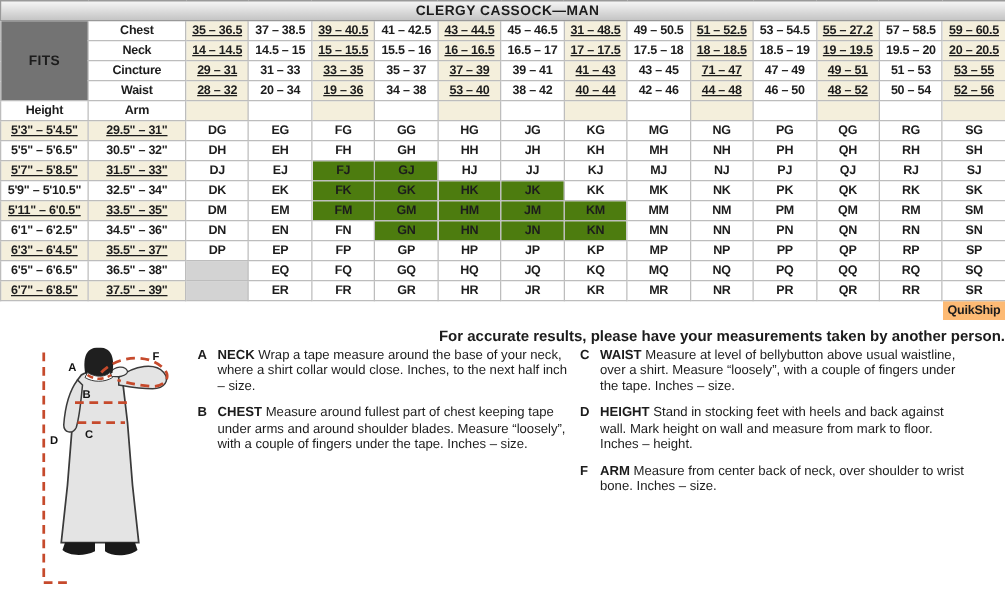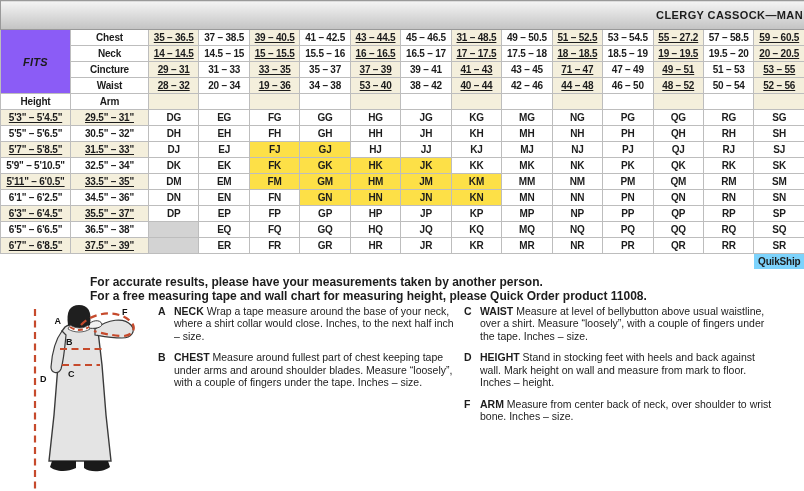--- a/index.html
+++ b/index.html
@@ -12,35 +12,35 @@
 
   
   table.chart {
     width:804px; border-collapse:collapse; table-layout:fixed;
     font-size:10px; font-weight:bold; letter-spacing:-0.2px;
   }
   table.chart td { border:1px solid #bdbdbd; height:16px; text-align:center;
     padding:0 1px; white-space:nowrap; overflow:hidden; }
   tr.title-row td {
     background:linear-gradient(#f4f4f4,#c3c3c3);
-    border:1px solid #999; text-align:right; padding-left:8px;
-    font-size:11px; letter-spacing:0.4px; height:29px;
+    border:1px solid #999; text-align:center; padding-left:8px;
+    font-size:11px; letter-spacing:0.4px; height:16px;
   }
-  td.fits-cell { background:#8b5cf6; font-size:11px; letter-spacing:0.3px;font-style:italic; }
+  td.fits-cell { background:#737373; font-size:11px; letter-spacing:0.3px; }
   td.row-label { text-align:right; padding-right:6px; }
   td.cream { background:#f4efdc;text-decoration:underline; }
-  td.hl { background:#fde047; }
+  td.hl { background:#4d7c0f; }
   td.gray { background:#d3d3d3; }
   td.height-cell { text-align:left; padding-left:6px; }
   td.height-head { text-align:left; padding-left:6px; }
   tr.quikship-row td { border:none; background:#fff; height:15px; }
-  tr.quikship-row td.quikship { background:#7dd3fc; font-weight:bold; font-size:10px; }
+  tr.quikship-row td.quikship { background:#fdba74; font-weight:bold; font-size:10px; }
 
   
-  .mid-notes { margin:6px 0 2px 90px; text-align:left;
+  .mid-notes { margin:6px 0 2px 90px; text-align:right;
     font-weight:bold; font-size:12px; line-height:14px; }
 
   
   .lower { display:flex; align-items:flex-start; margin-top:2px; }
   .figure-wrap { width:158px; flex:0 0 158px; padding-left:18px; }
   .instr-col { font-size:10.5px; line-height:12.5px; }
   .instr-col.left  { width:300px; flex:0 0 300px; }
   .instr-col.right { width:320px; flex:0 0 320px; padding-left:6px; }
   .instr-item { display:flex; margin-bottom:9px; }
   .instr-item .letter { width:16px; flex:0 0 16px; font-weight:bold; }
@@ -318,21 +318,20 @@
   <tbody id="quikship-body">
       <tr class="quikship-row">
         <td colspan="14"></td>
         <td class="quikship">QuikShip</td>
       </tr>
     </tbody>
 </table>
 
 <div class="mid-notes">
   <div>For accurate results, please have your measurements taken by another person.</div>
-  <div>For a free measuring tape and wall chart for measuring height, please Quick Order product 11008.</div>
 </div>
 
 <div class="lower">
   <div class="figure-wrap">
     <svg width="140" height="200" viewBox="0 0 140 200">
 
       <path d="M17 4 V188" stroke="#c64a2c" stroke-width="2.2" fill="none" stroke-dasharray="7 4.5"></path>
       <path d="M17 188 H40" stroke="#c64a2c" stroke-width="2.2" fill="none" stroke-dasharray="7 4.5"></path>
 
       <path d="M47 22 C 52 18, 70 18, 75 22 L 80 26 L 84 60 L 88 110 L 93 156 L 31 156 L 36 110 L 40 60 L 44 26 Z" fill="#e4e4e4" stroke="#3a3a3a" stroke-width="1.4"></path>

